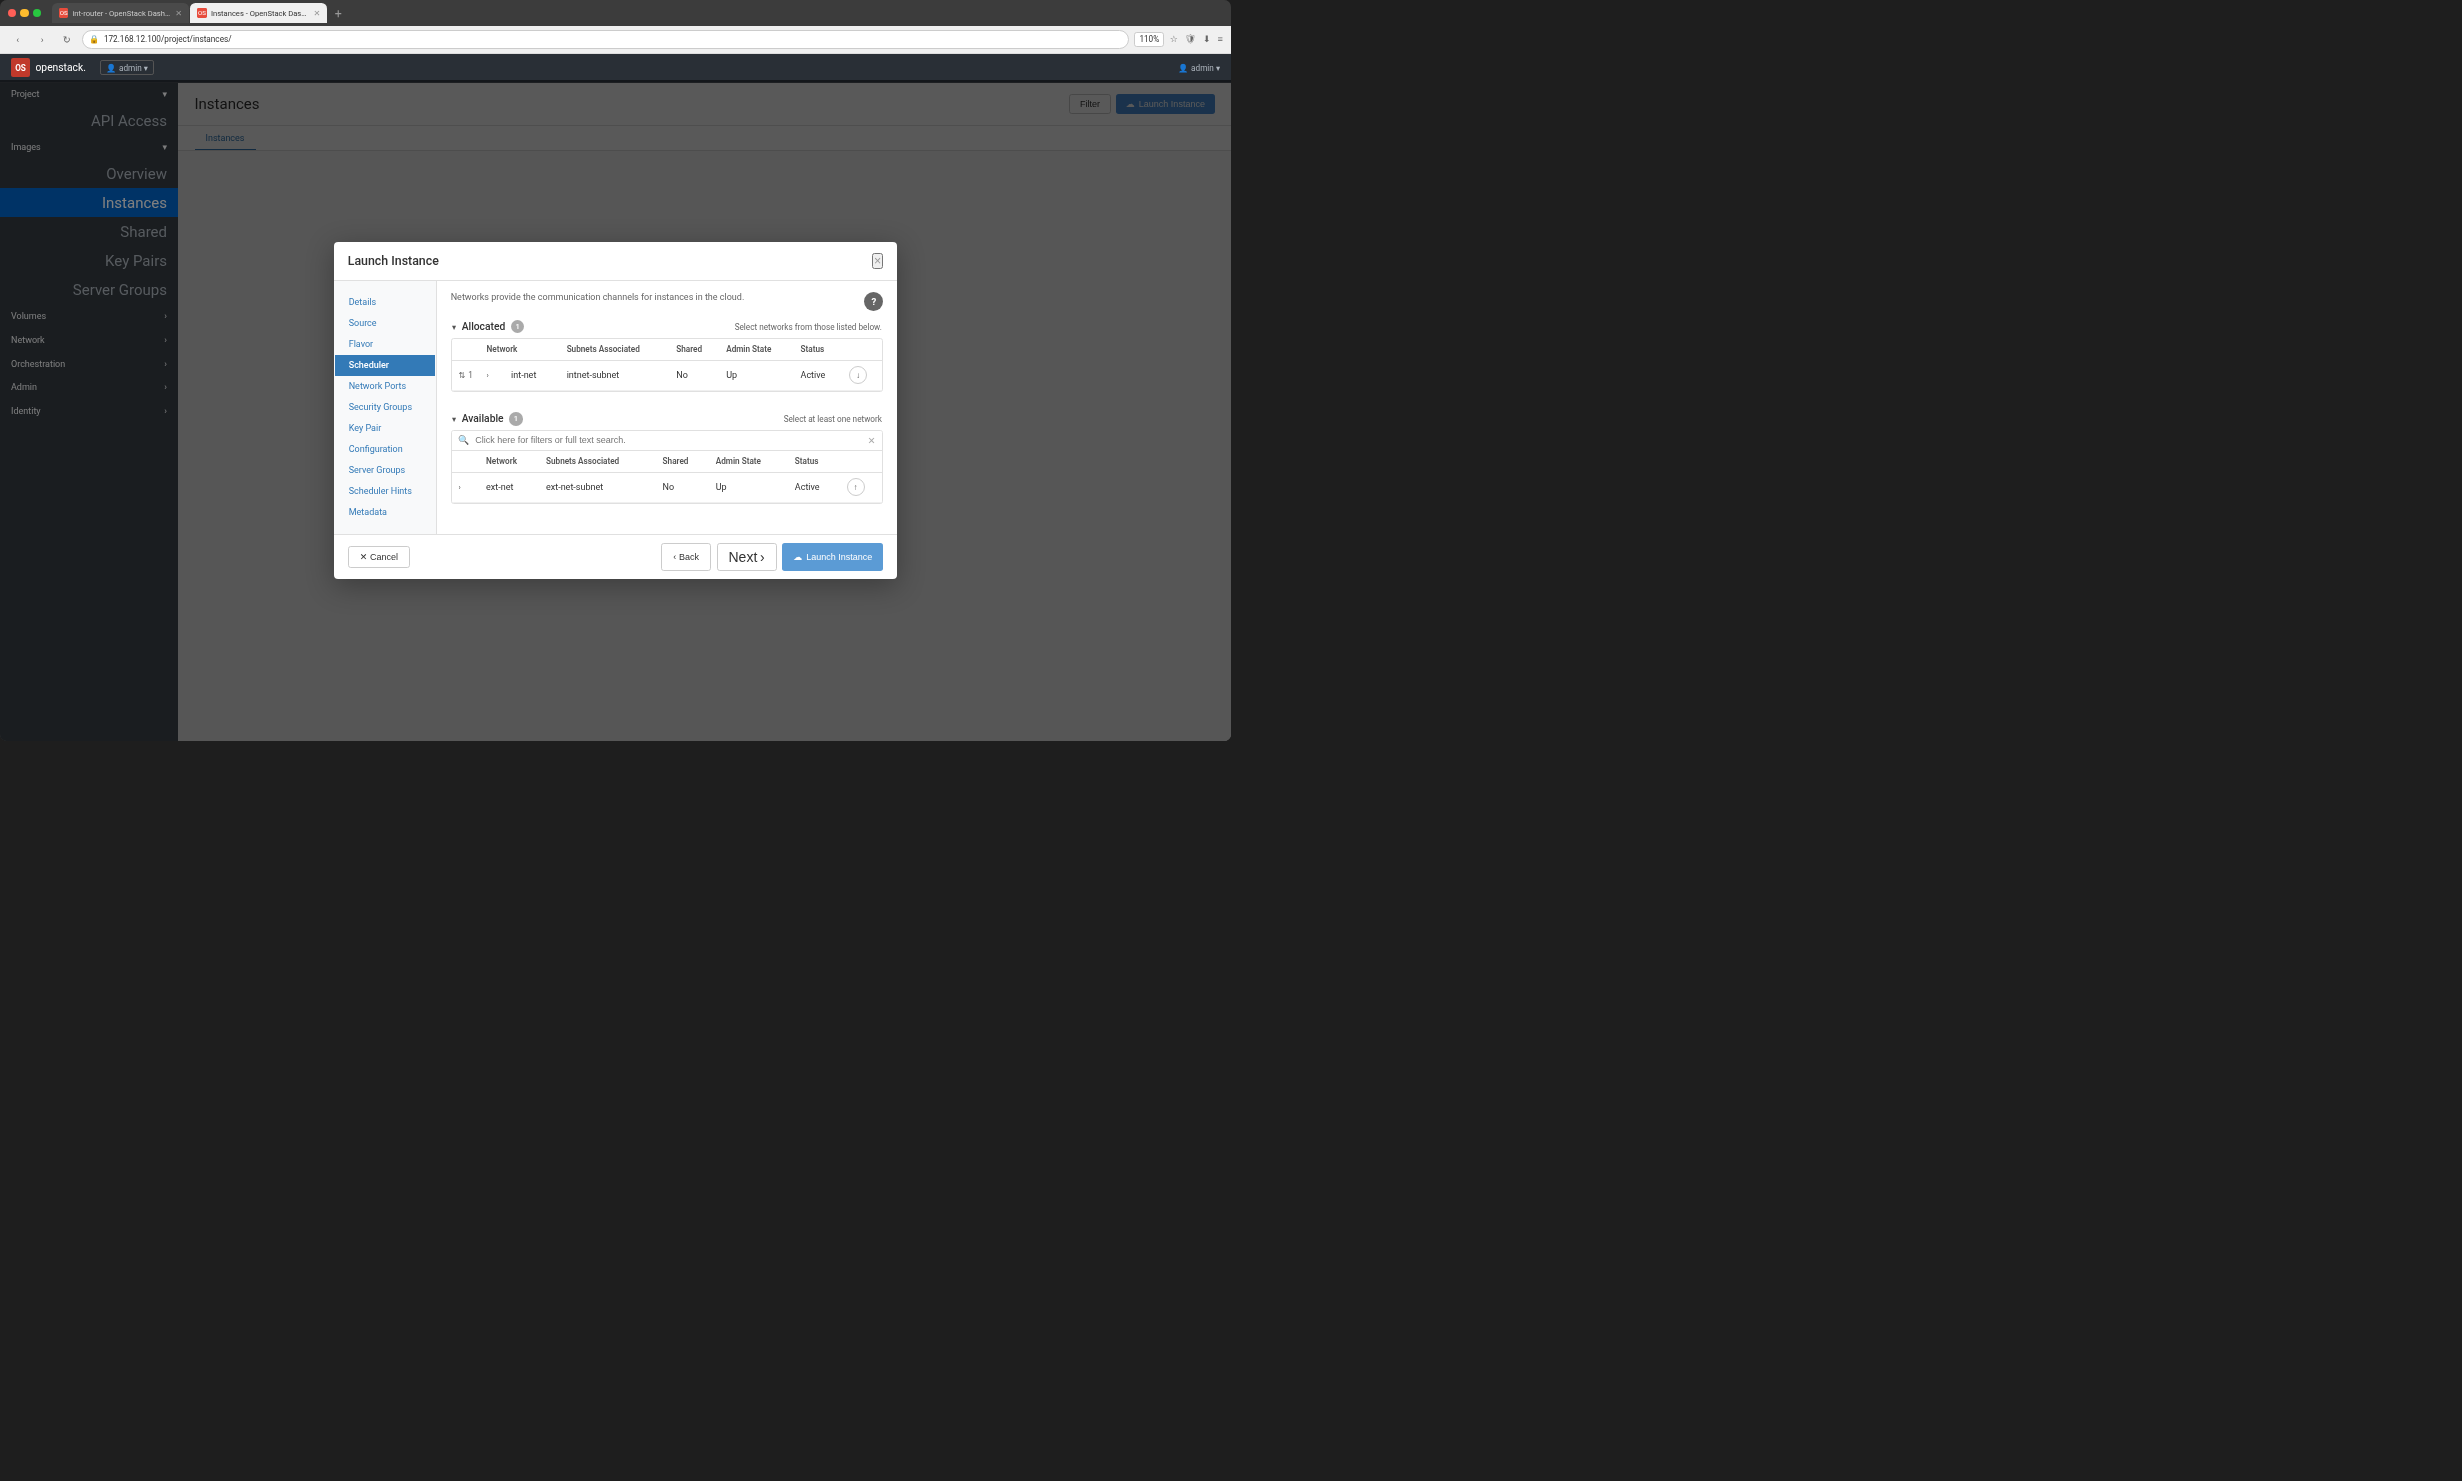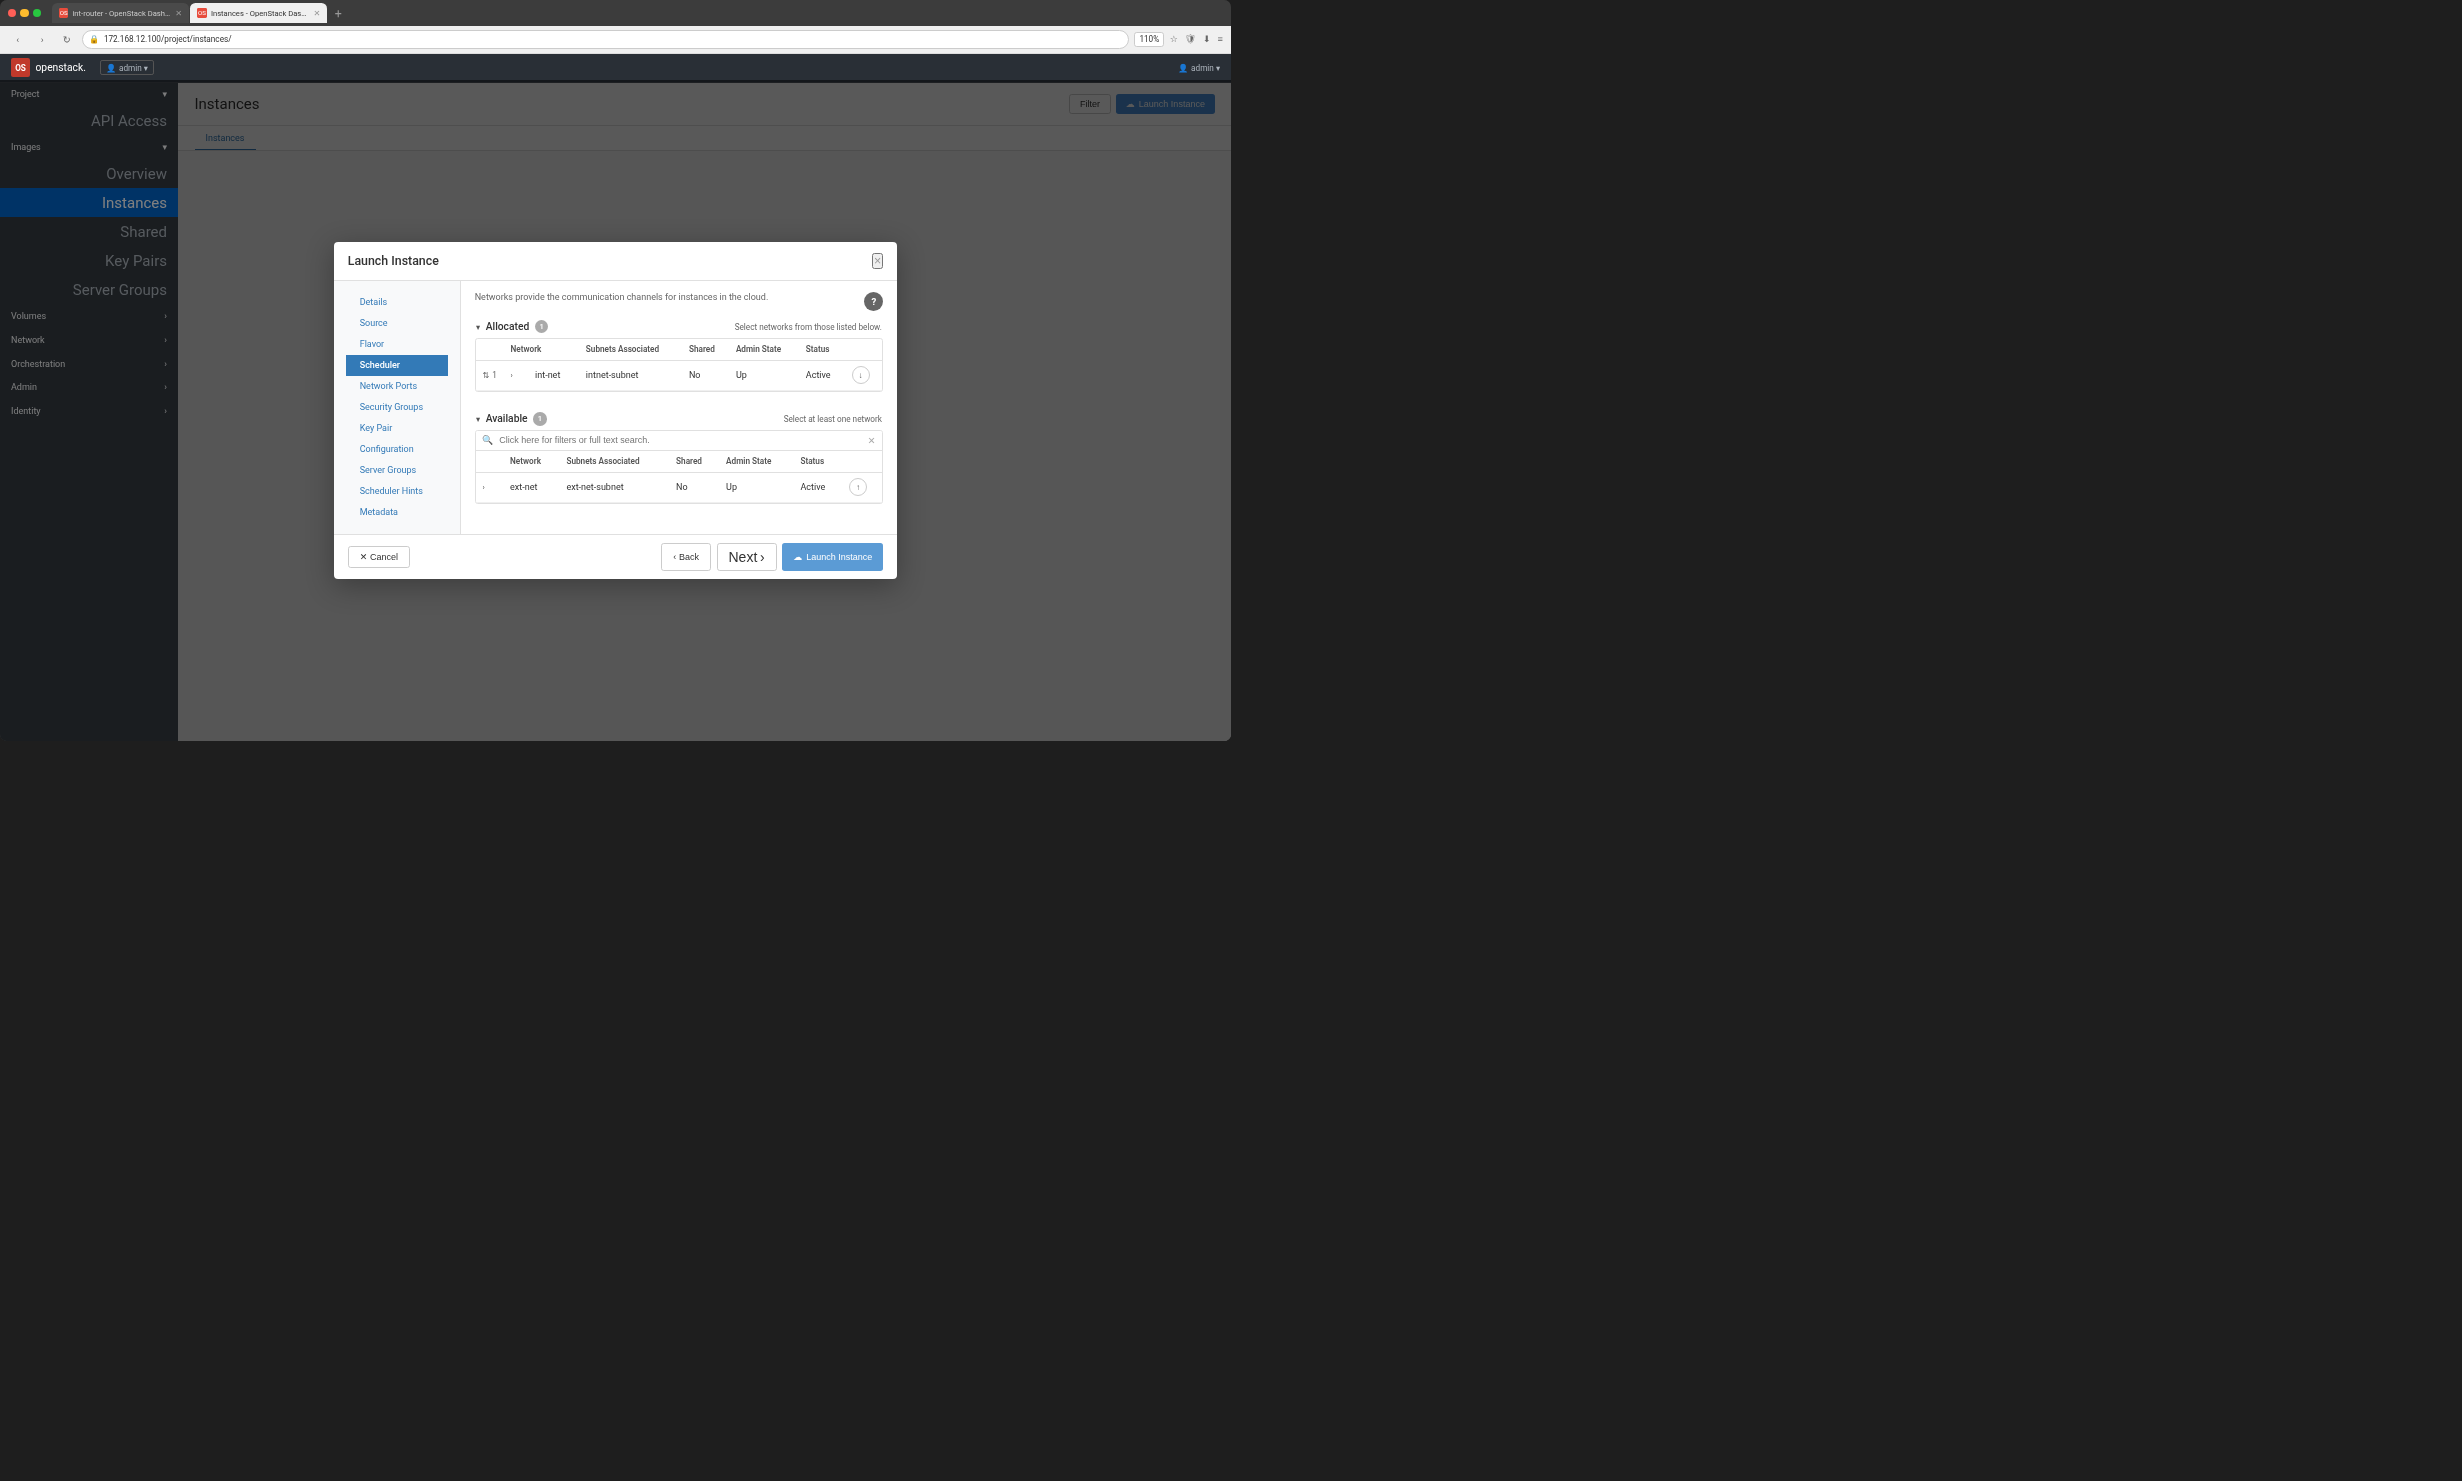--- a/index.html
+++ b/index.html
@@ -318,24 +318,24 @@
     }
 
     .modal-body {
       display: flex;
       flex: 1;
       overflow: hidden;
     }
 
     
     .wizard-nav {
-      width: 127px;
+      width: 103px;
       background: #f8f9fa;
       border-right: 0.7px solid #e0e0e0;
-      padding: 11px 12px;
+      padding: 11px 1px;
       flex-shrink: 0;
       overflow-y: auto;
     }
 
     .wizard-item {
       padding: 5.5px 13.7px;
       font-size: 9px;
       color: #337ab7;
       cursor: pointer;
       display: block;

